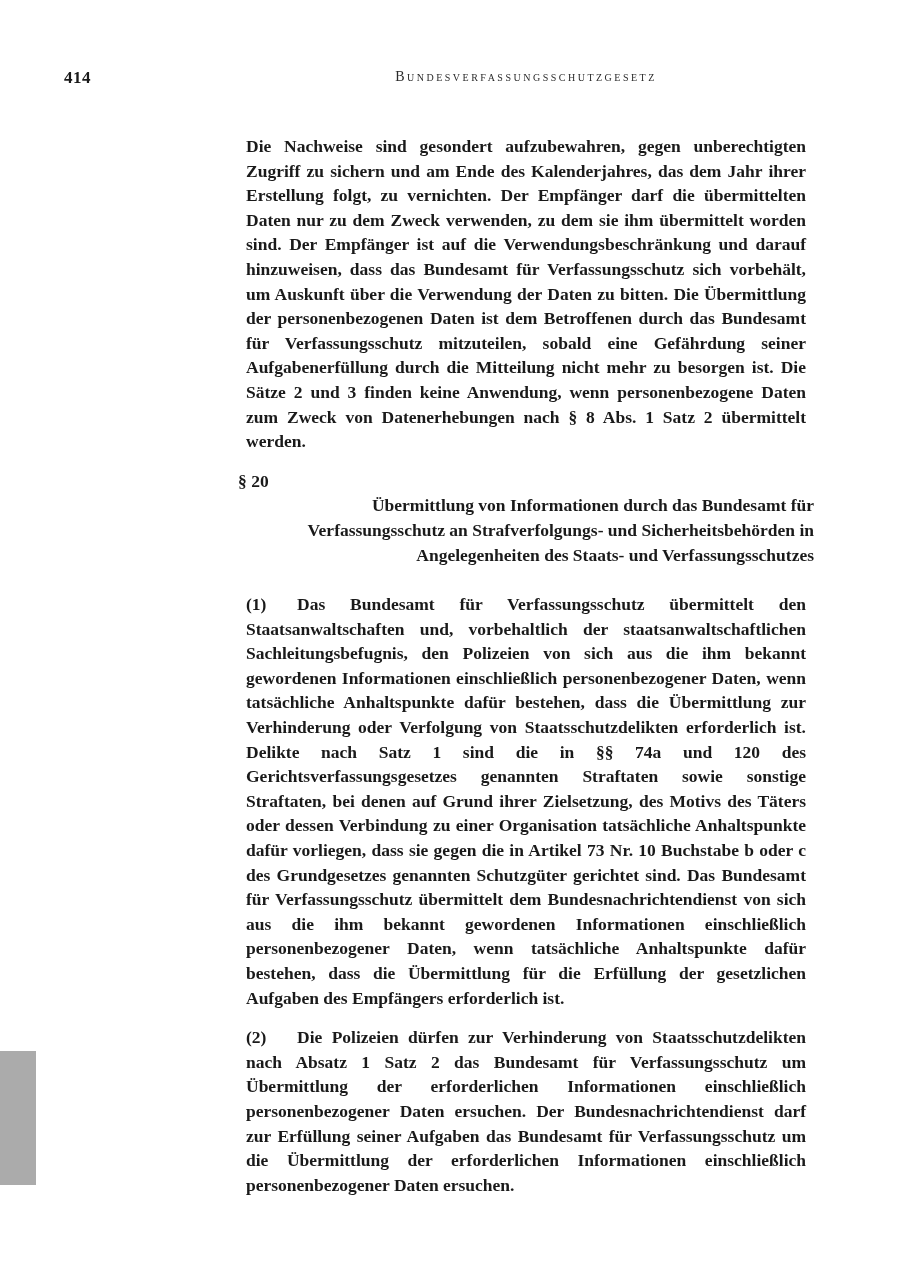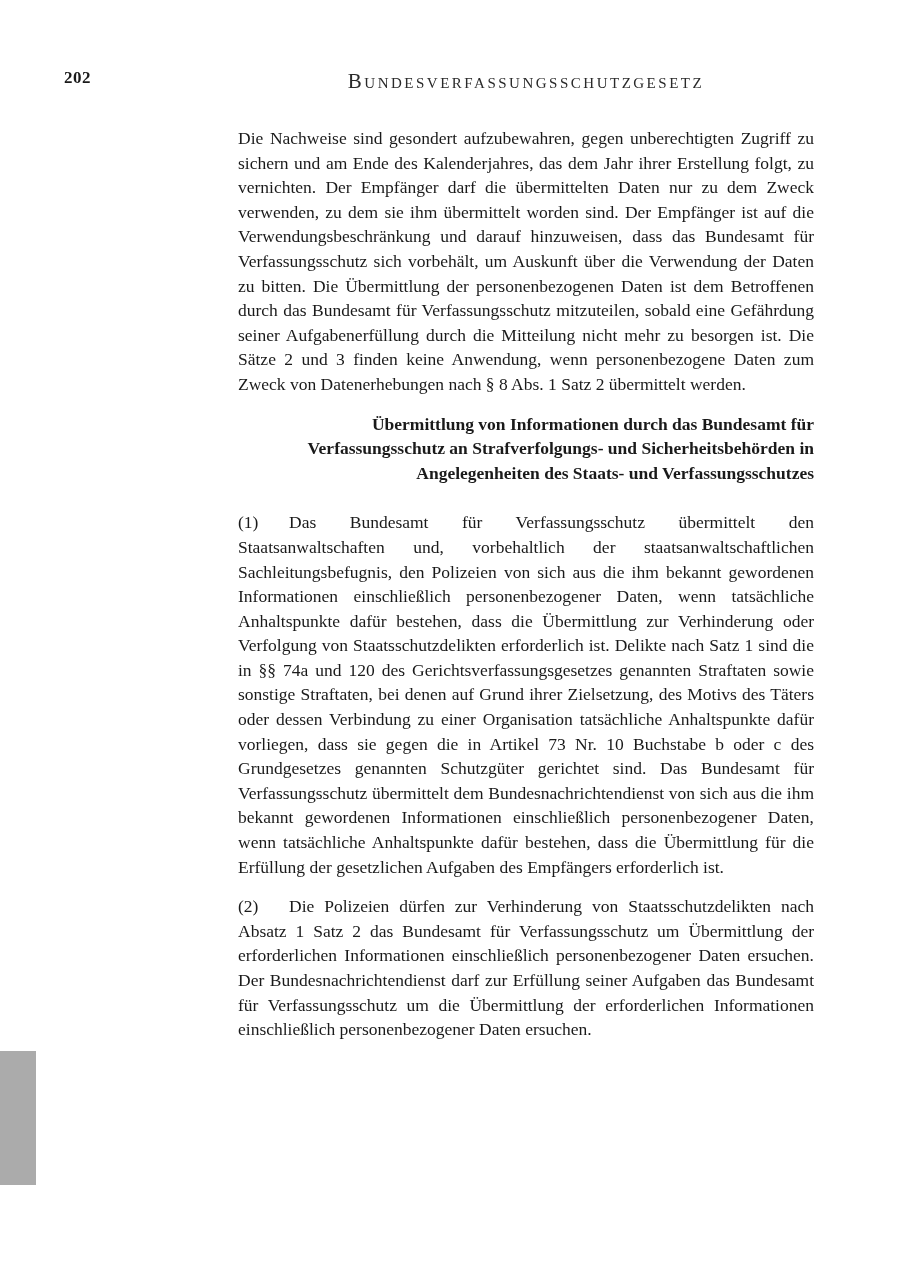--- a/index.html
+++ b/index.html
@@ -24,37 +24,37 @@
     letter-spacing: 0.5px;
     color: #1a1a1a;
   }
   .running-head {
     position: absolute;
     left: 238px;
     top: 69px;
     width: 576px;
     text-align: center;
     font-variant: small-caps;
-    font-size: 21px;
+    font-size: 14px;
     letter-spacing: 2.5px;
     color: #2a2a2a;
   }
   .text-column {
     position: absolute;
     left: 238px;
     top: 126px;
     width: 576px;
     font-size: 17.5px;
     line-height: 24.6px;
     text-align: justify;
     hyphens: auto;
     -webkit-hyphens: auto;
     color: #1a1a1a;
   }
-  .body-para { margin: 0; }
+  .body-para { margin: 8px; font-weight: bold; }
   .section-heading {
     margin: 15px 0 25px 0;
   }
   .section-number {
     font-weight: bold;
   }
   .section-title {
     font-weight: bold;
     text-align: right;
   }
@@ -70,29 +70,30 @@
     width: 36px;
     height: 134px;
     background: #ababab; 
   }
 </style>
 </head>
 <body>
 
 <div class="page">
 
-  <div class="page-number">202</div>
+  <div class="page-number">414</div>
 
   <div class="running-head">Bundesverfassungsschutzgesetz</div>
 
   <main class="text-column">
 
     <p class="body-para">Die Nachweise sind gesondert aufzubewahren, gegen unberechtigten Zugriff zu sichern und am Ende des Kalenderjahres, das dem Jahr ihrer Erstellung folgt, zu vernichten. Der Empfänger darf die übermittelten Daten nur zu dem Zweck verwenden, zu dem sie ihm übermittelt worden sind. Der Empfänger ist auf die Verwendungsbeschränkung und darauf hinzuweisen, dass das Bundesamt für Verfassungsschutz sich vorbehält, um Auskunft über die Verwendung der Daten zu bitten. Die Übermittlung der personenbezogenen Daten ist dem Betroffenen durch das Bundesamt für Verfassungsschutz mitzuteilen, sobald eine Gefährdung seiner Aufgabenerfüllung durch die Mitteilung nicht mehr zu besorgen ist. Die Sätze 2 und 3 finden keine Anwendung, wenn personenbezogene Daten zum Zweck von Datenerhebungen nach § 8 Abs. 1 Satz 2 übermittelt werden.</p>
 
     <div class="section-heading">
+      <div class="section-number">§ 20</div>
       <div class="section-title">Übermittlung von Informationen durch das Bundesamt für Verfassungsschutz an Strafverfolgungs- und Sicherheitsbehörden in Angelegenheiten des Staats- und Verfassungsschutzes</div>
     </div>
 
     <p class="body-para numbered"><span class="para-marker">(1)</span><span>Das Bundesamt für Verfassungsschutz übermittelt den Staatsanwaltschaften und, vorbehaltlich der staatsanwaltschaftlichen Sachleitungsbefugnis, den Polizeien von sich aus die ihm bekannt gewordenen Informationen einschließlich personenbezogener Daten, wenn tatsächliche Anhaltspunkte dafür bestehen, dass die Übermittlung zur Verhinderung oder Verfolgung von Staatsschutzdelikten erforderlich ist. Delikte nach Satz 1 sind die in §§ 74a und 120 des Gerichtsverfassungsgesetzes genannten Straftaten sowie sonstige Straftaten, bei denen auf Grund ihrer Zielsetzung, des Motivs des Täters oder dessen Verbindung zu einer Organisation tatsächliche Anhaltspunkte dafür vorliegen, dass sie gegen die in Artikel 73 Nr. 10 Buchstabe b oder c des Grundgesetzes genannten Schutzgüter gerichtet sind. Das Bundesamt für Verfassungsschutz übermittelt dem Bundesnachrichtendienst von sich aus die ihm bekannt gewordenen Informationen einschließlich personenbezogener Daten, wenn tatsächliche Anhaltspunkte dafür bestehen, dass die Übermittlung für die Erfüllung der gesetzlichen Aufgaben des Empfängers erforderlich ist.</span></p>
 
     <p class="body-para numbered"><span class="para-marker">(2)</span><span>Die Polizeien dürfen zur Verhinderung von Staatsschutzdelikten nach Absatz 1 Satz 2 das Bundesamt für Verfassungsschutz um Übermittlung der erforderlichen Informationen einschließlich personenbezogener Daten ersuchen. Der Bundesnachrichtendienst darf zur Erfüllung seiner Aufgaben das Bundesamt für Verfassungsschutz um die Übermittlung der erforderlichen Informationen einschließlich personenbezogener Daten ersuchen.</span></p>
 
   </main>
 
   <div class="thumb-marker"></div>

